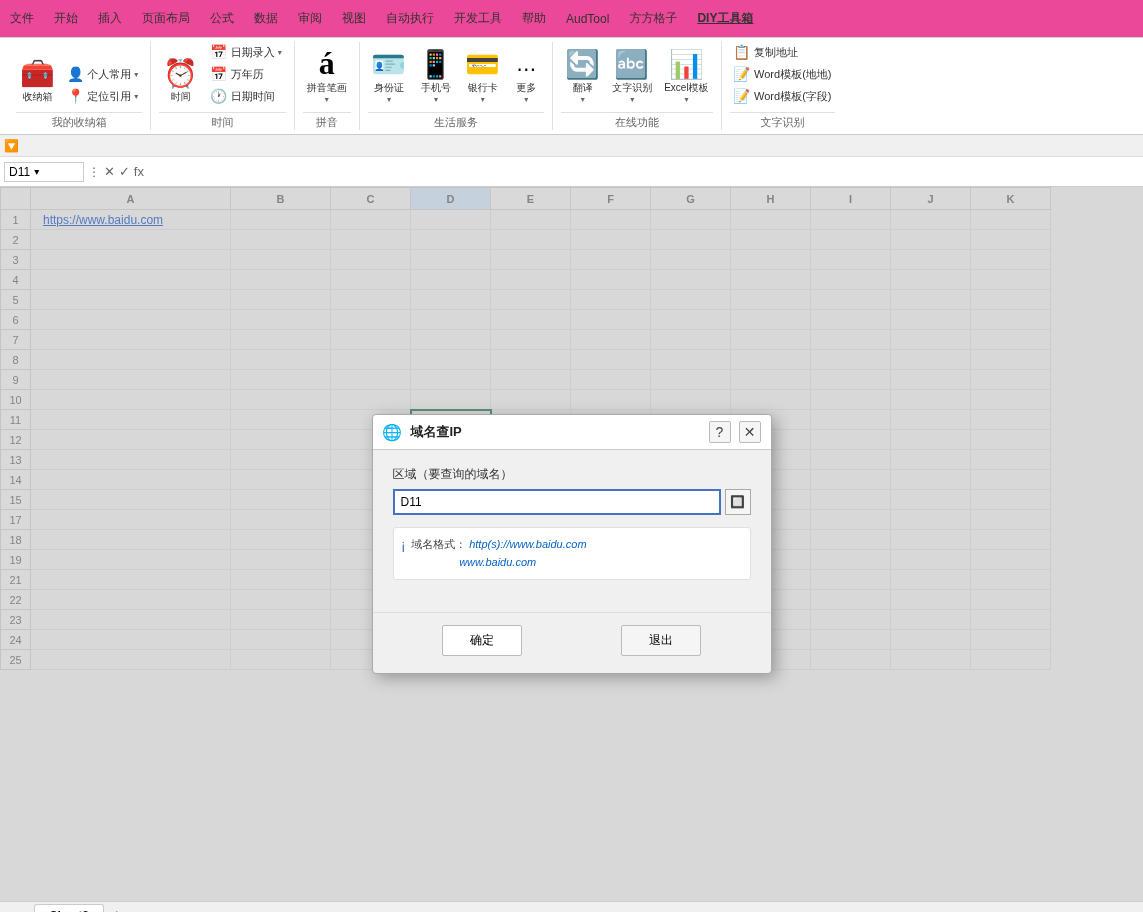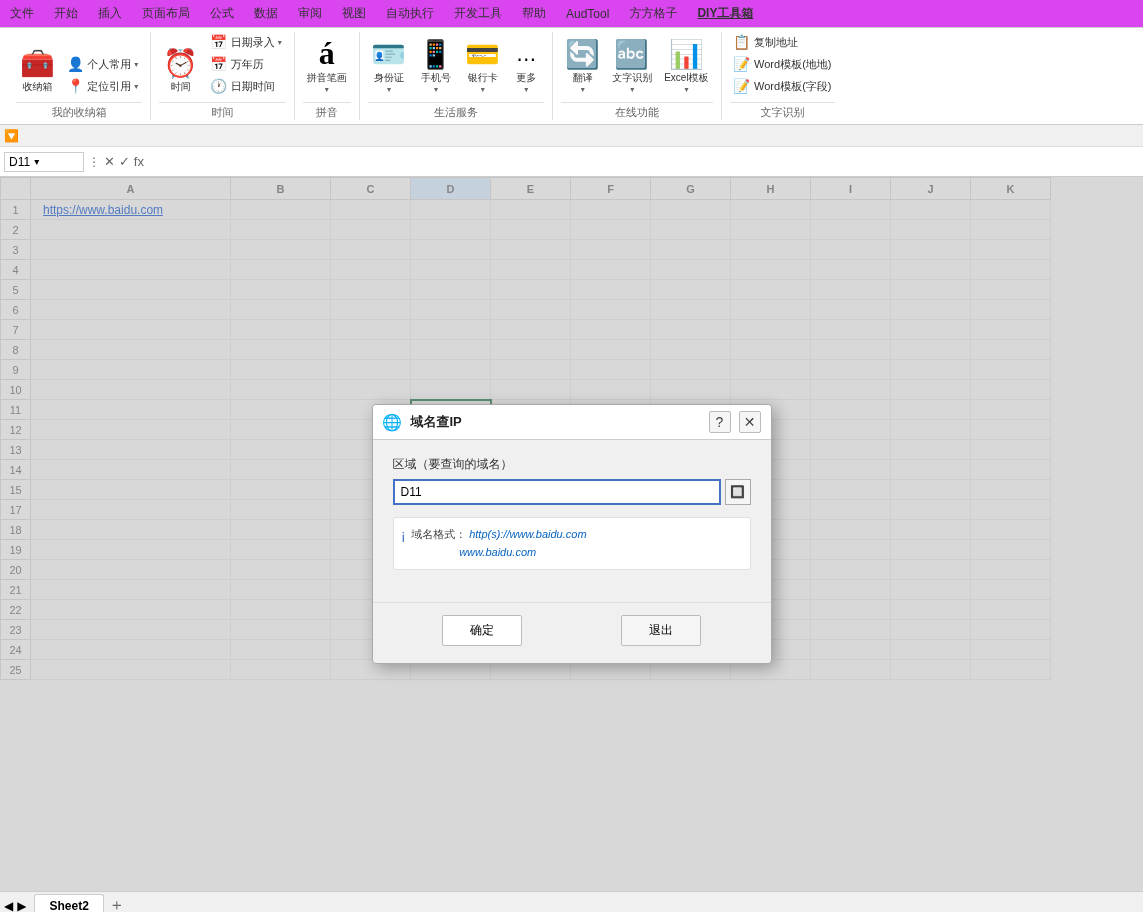--- a/index.html
+++ b/index.html
@@ -1,21 +1,21 @@
 <!DOCTYPE html>
 <html><head>
   <meta charset="utf-8">
   <style>
     * { box-sizing: border-box; margin: 0; padding: 0; }
     body { font-family: 'Microsoft YaHei', SimSun, Arial, sans-serif; font-size: 12px; background: #f0f0f0; overflow: hidden; }
 
     
     .menu-bar {
-      display: flex; background: #d946ef; border-bottom: 1px solid #d0d0d0;
-      padding: 2px 0; height: 28px; align-items: center;
+      display: flex; background: #ec4899; border-bottom: 1px solid #d0d0d0;
+      padding: 2px 0; height: 38px; align-items: center;
     }
     .menu-bar span {
       padding: 4px 10px; cursor: pointer; font-size: 12px; color: #333;
       white-space: nowrap;
     }
     .menu-diy { font-weight: bold; color: #1a1a1a; text-decoration: underline; }
 
     
     .ribbon {
       background: #fff; border-bottom: 1px solid #ccc;
@@ -643,34 +643,20 @@
               <td class="cell col-D"></td>
               <td class="cell col-E"></td>
               <td class="cell col-F"></td>
               <td class="cell col-G"></td>
               <td class="cell col-H"></td>
               <td class="cell col-I"></td>
               <td class="cell col-J"></td>
               <td class="cell col-K"></td>
             </tr>
             <tr>
-              <td class="row-header">20</td>
-              <td class="cell col-A"></td>
-              <td class="cell col-B"></td>
-              <td class="cell col-C"></td>
-              <td class="cell col-D"></td>
-              <td class="cell col-E"></td>
-              <td class="cell col-F"></td>
-              <td class="cell col-G"></td>
-              <td class="cell col-H"></td>
-              <td class="cell col-I"></td>
-              <td class="cell col-J"></td>
-              <td class="cell col-K"></td>
-            </tr>
-            <tr>
               <td class="row-header">21</td>
               <td class="cell col-A"></td>
               <td class="cell col-B"></td>
               <td class="cell col-C"></td>
               <td class="cell col-D"></td>
               <td class="cell col-E"></td>
               <td class="cell col-F"></td>
               <td class="cell col-G"></td>
               <td class="cell col-H"></td>
               <td class="cell col-I"></td>

